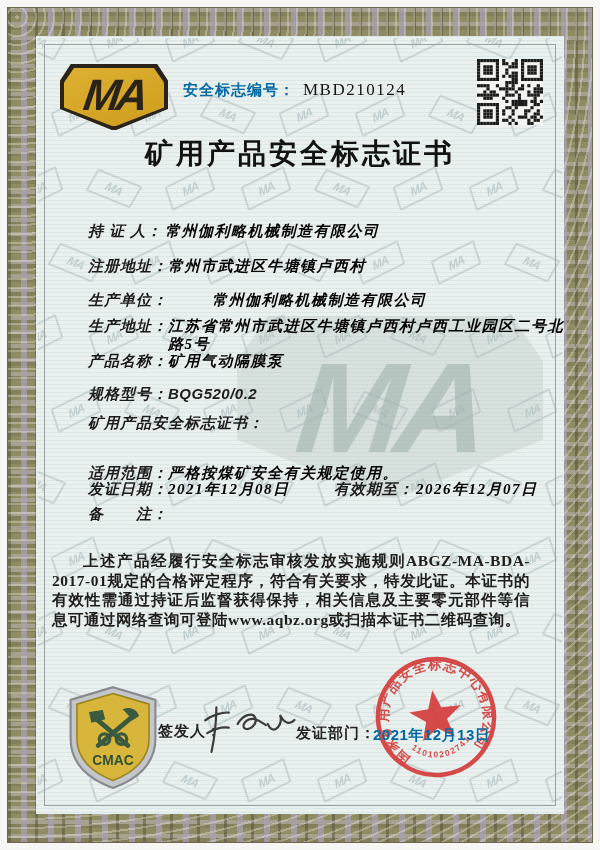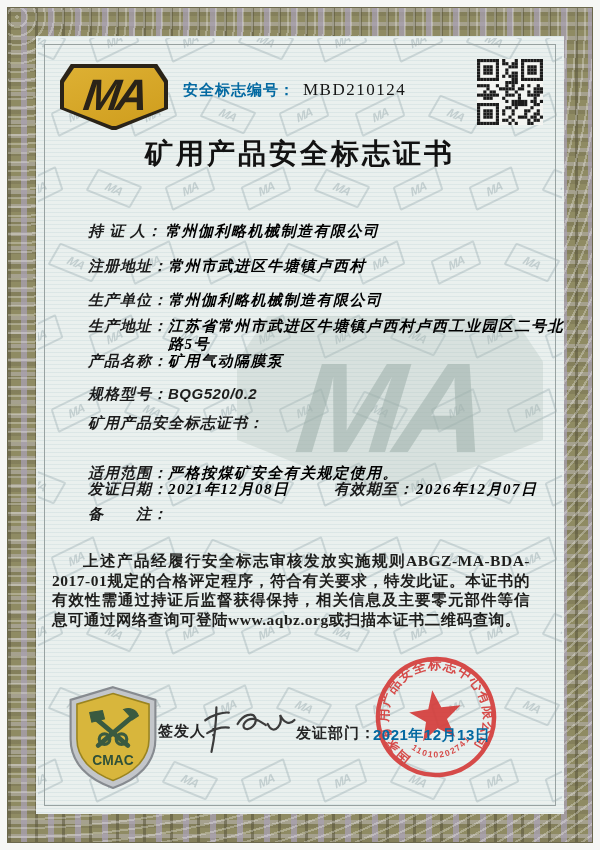--- a/index.html
+++ b/index.html
@@ -78,21 +78,21 @@
   
   .row{position:absolute;left:88px;display:flex;align-items:flex-start;white-space:nowrap;font-style:italic;}
   .lbl{font-size:15px;font-weight:700;color:#1b1b1b;letter-spacing:1px;flex:0 0 77px;}
   .lbl-auto{font-size:15px;font-weight:700;color:#1b1b1b;letter-spacing:1px;flex:0 0 auto;}
   .val{
     font-family:"Liberation Serif",serif;font-weight:700;font-size:15px;color:#000000;
     letter-spacing:1.5px;
   }
   .val-wrap{white-space:normal;width:396px;line-height:18px;}
   .val-sans{font-family:"Liberation Sans",sans-serif;font-weight:700;font-size:15px;color:#1d1d1b;letter-spacing:.5px;}
-  .r1{top:222px;} .r2{top:257px;} .r3{top:291px;} .r4{top:317px;}
+  .r1{top:222px;} .r2{top:257px;} .r3{top:291px;gap:44px;} .r4{top:317px;}
   .r5{top:352px;} .r6{top:385px;} .r7{top:414px;} .r8{top:464px;justify-content:center;}
   .r-dates{top:480px;} .r-remark{top:505px;}
   .pair2{margin-left:34px;display:flex;}
   .pair2 .lbl{flex:0 0 82px;}
   .v-issue{width:132px;}
   
   .paragraph{
     position:absolute;left:52px;top:551px;width:478px;z-index:4;
     font-family:"Liberation Serif",serif;font-weight:700;font-size:15.5px;
     color:#1e1e1c;line-height:19.5px;letter-spacing:.5px;

